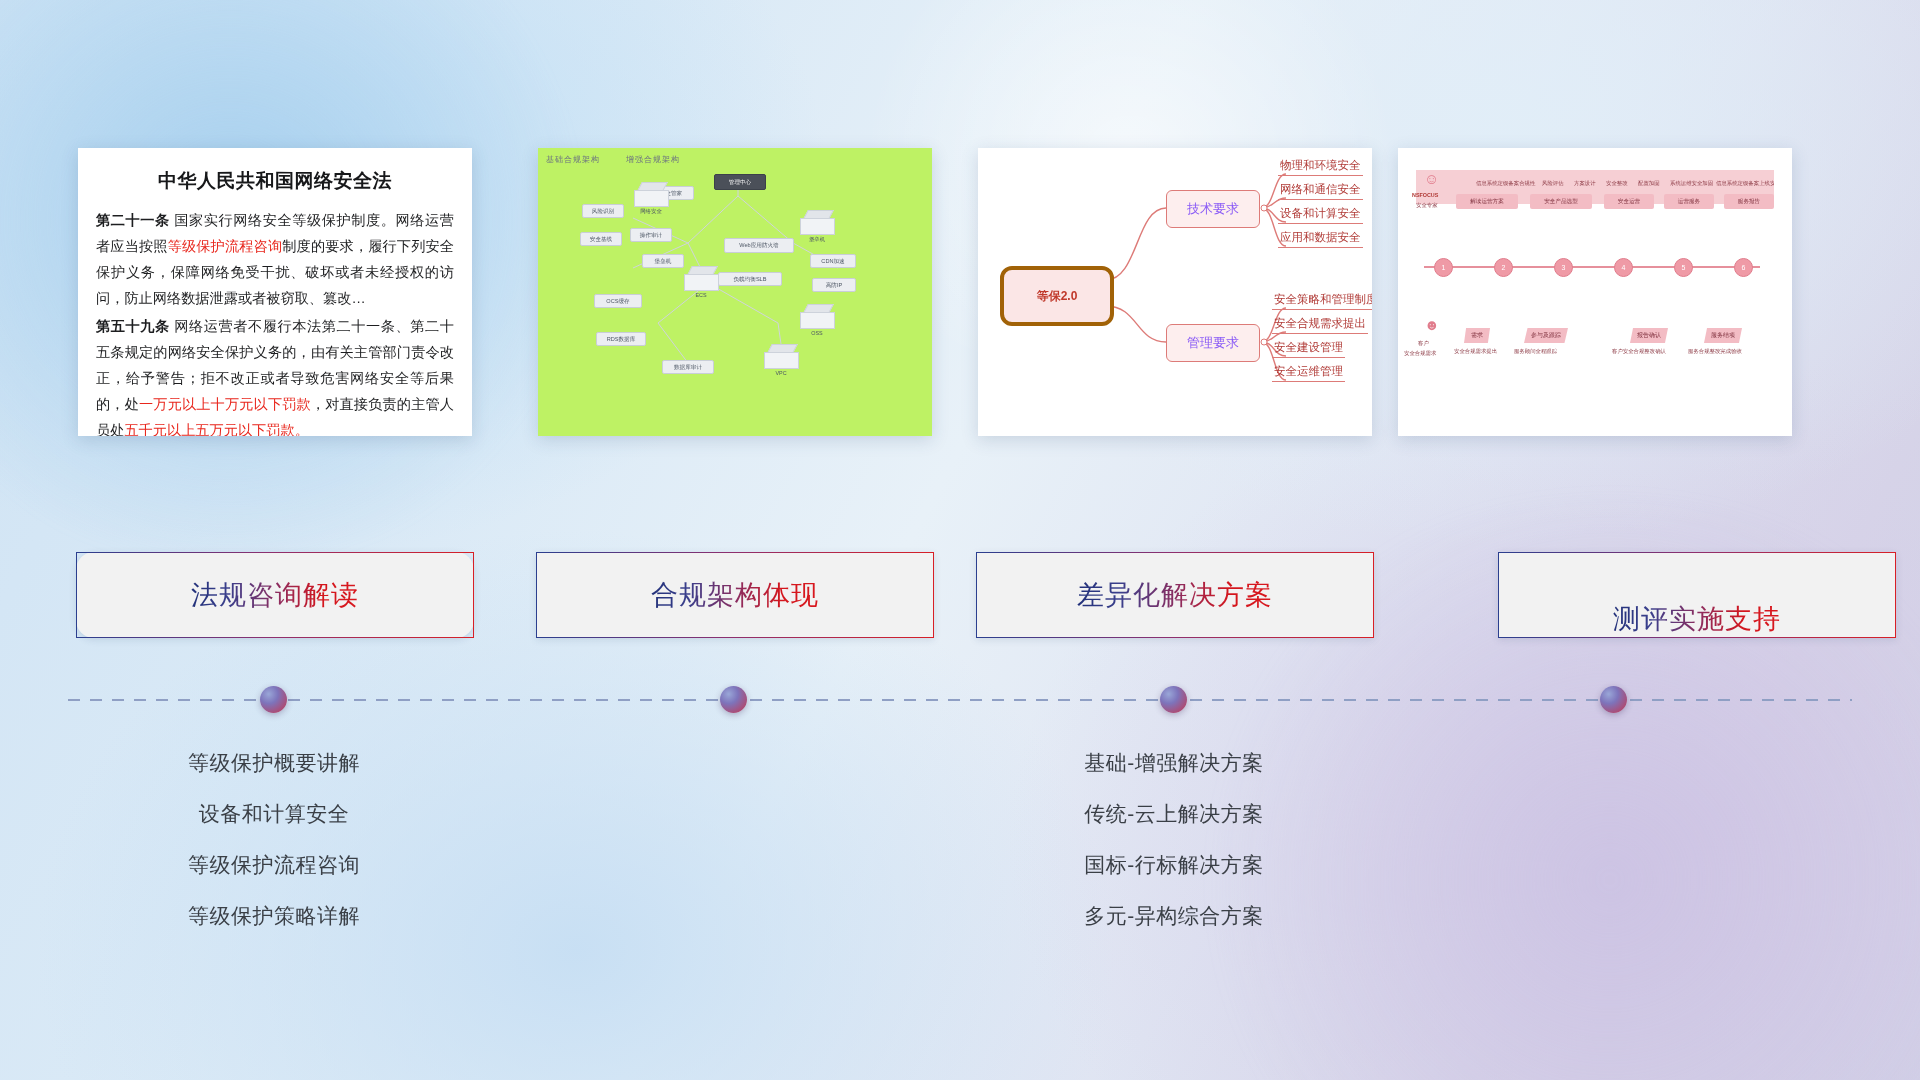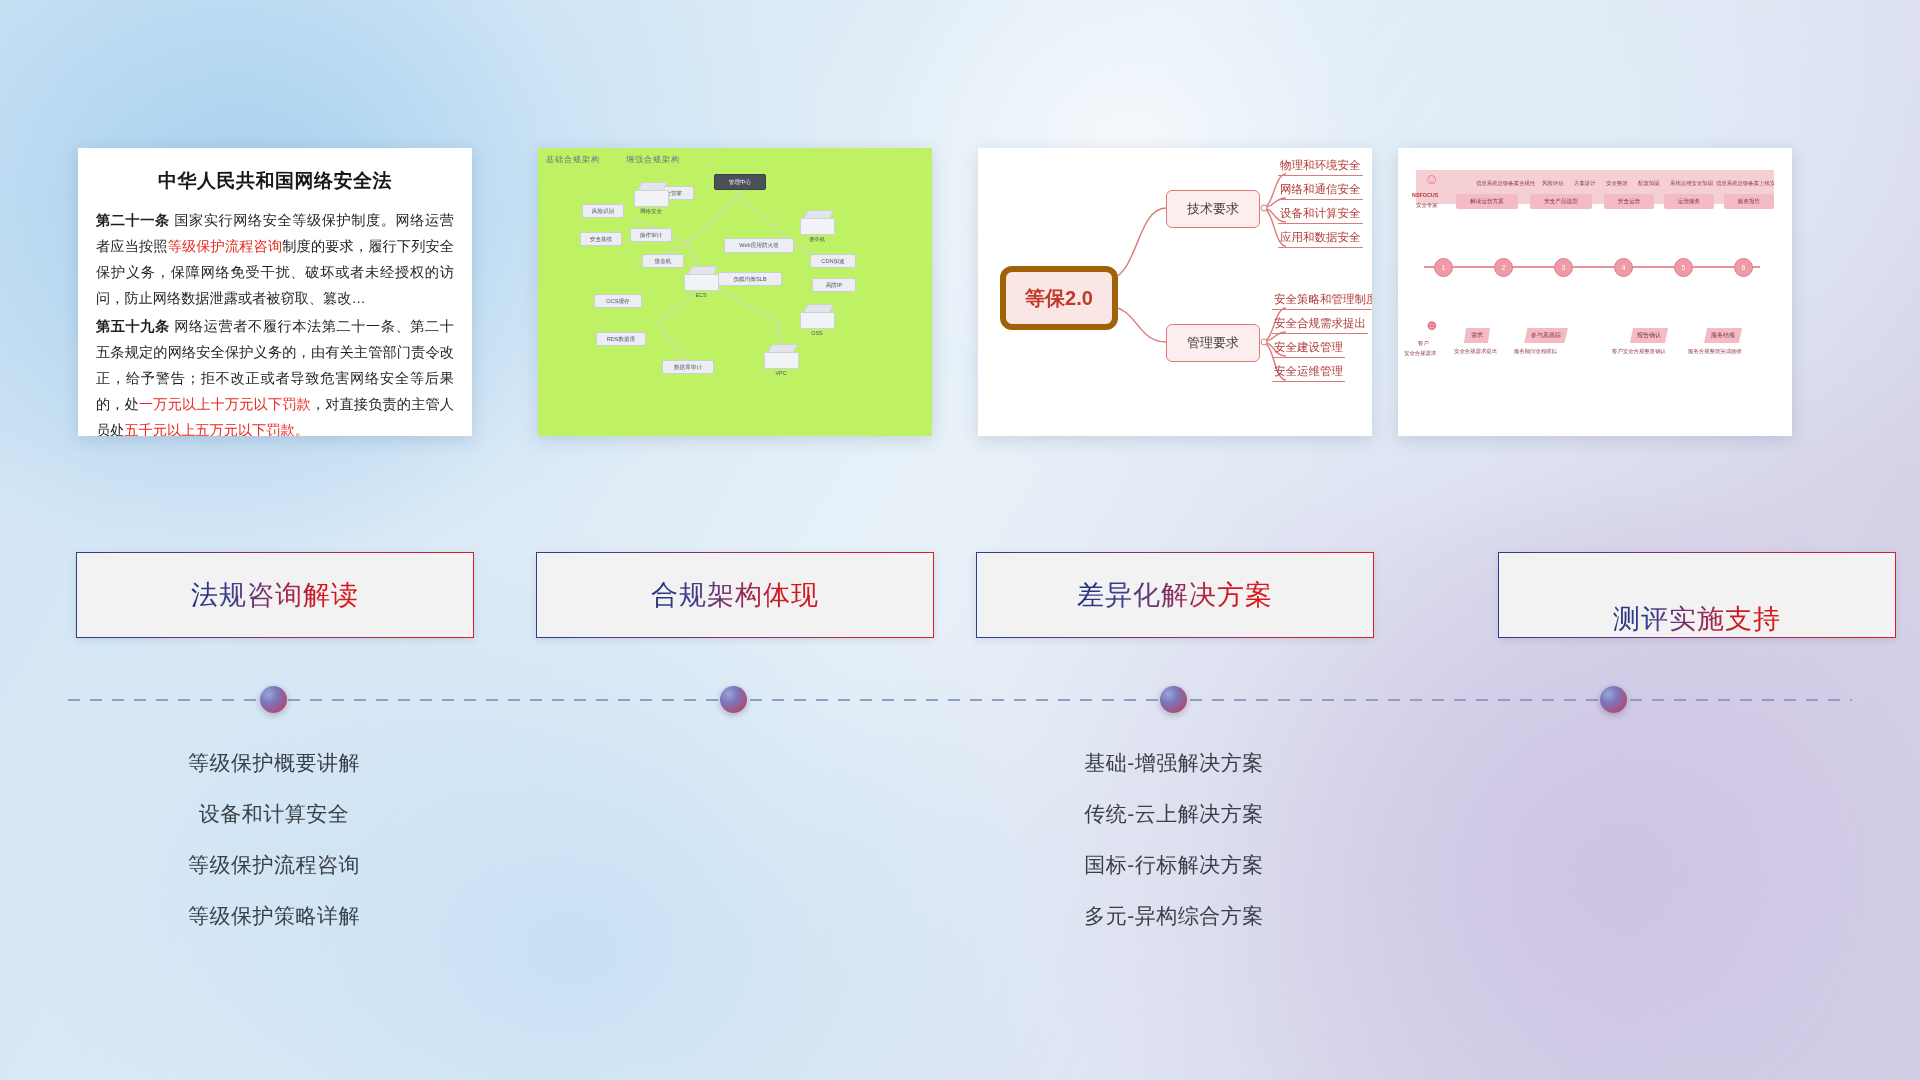--- a/index.html
+++ b/index.html
@@ -47,24 +47,24 @@
   .nbox.dark{background:#4b5059;color:#fff;border-color:#3c414a;}
   .ncube{position:absolute;width:34px;height:26px;}
   .ncube .top{position:absolute;left:5px;top:0;width:24px;height:9px;background:#e2e5ea;
         transform:skewX(-28deg);border:1px solid #cdd2db;}
   .ncube .body{position:absolute;left:0;top:8px;width:33px;height:15px;background:#f1f3f6;border:1px solid #cdd2db;}
   .ncube .lbl{position:absolute;left:0;top:26px;width:34px;text-align:center;font-size:5.4px;color:#4b5563;}
 
   
   .mind{position:relative;width:100%;height:100%;background:#fff;}
   .mroot{position:absolute;left:22px;top:118px;width:106px;height:52px;background:#fbe6e6;
-    border:6px solid #a16207;border-radius:12px;display:flex;align-items:center;justify-content:center;
-    font-size:20px;color:#c0392b;font-weight:bold;}
+    border:4px solid #a16207;border-radius:12px;display:flex;align-items:center;justify-content:center;
+    font-size:12px;color:#c0392b;font-weight:bold;}
   .mmid{position:absolute;width:92px;height:36px;background:#fdeeee;border:1.6px solid #dd7b78;border-radius:6px;
-    display:flex;align-items:center;justify-content:center;font-size:13px;color:#404040;}
+    display:flex;align-items:center;justify-content:center;font-size:13px;color:#8b5cf6;}
   .mmid.t{left:188px;top:42px;}
   .mmid.m{left:188px;top:176px;}
   .mleaf{position:absolute;font-size:11.5px;color:#b03a36;border-bottom:1.6px solid #dd7b78;padding:0 2px 2px;white-space:nowrap;}
   .mcurve{position:absolute;left:0;top:0;width:100%;height:100%;pointer-events:none;}
 
   
   .info{position:relative;width:100%;height:100%;background:#fff;}
   .ibanner{position:absolute;left:18px;top:22px;width:358px;height:34px;background:#f6cfd4;
     clip-path:polygon(0 0,100% 0,100% 100%,0 100%);}
   .ibanner .it{position:absolute;top:10px;font-size:5.4px;color:#8d3b46;white-space:nowrap;}
@@ -80,21 +80,21 @@
 
   
   .catrow{position:absolute;left:0;top:552px;width:1920px;height:84px;}
   .cat{position:absolute;top:0;height:84px;background:#f2f2f2;
        border:1.6px solid;border-image:linear-gradient(90deg,#2b3f8f 0%,#8c3070 48%,#d81f26 100%) 1;
        display:flex;align-items:center;justify-content:center;
        box-shadow:0 2px 7px rgba(40,70,110,.13);}
   .cat span{font-size:27px;font-weight:500;letter-spacing:1px;
     background:linear-gradient(90deg,#22317a 0%,#3a3f8c 22%,#8e2c5e 52%,#d4161d 78%,#d8181f 100%);
     -webkit-background-clip:text;background-clip:text;color:transparent;}
-  .cat.b1{left:76px;width:396px;}
+  .cat.b1{left:76px;width:396px;border-radius:18px;}
   .cat.b2{left:536px;width:396px;}
   .cat.b3{left:976px;width:396px;}
   .cat.b4{left:1498px;width:396px;align-items:flex-end;}
 
   
   .tl{position:absolute;left:68px;top:699px;width:1784px;height:2px;
       background:repeating-linear-gradient(90deg,#8f9fc4 0 12px,transparent 12px 22px);}
   .dot{position:absolute;top:-13px;width:27px;height:27px;border-radius:50%;
        background:radial-gradient(circle at 32% 30%,#9aa7d8 0%,#7d74bb 36%,#c8344b 100%);
        box-shadow:0 2px 6px rgba(60,40,90,.3);}

